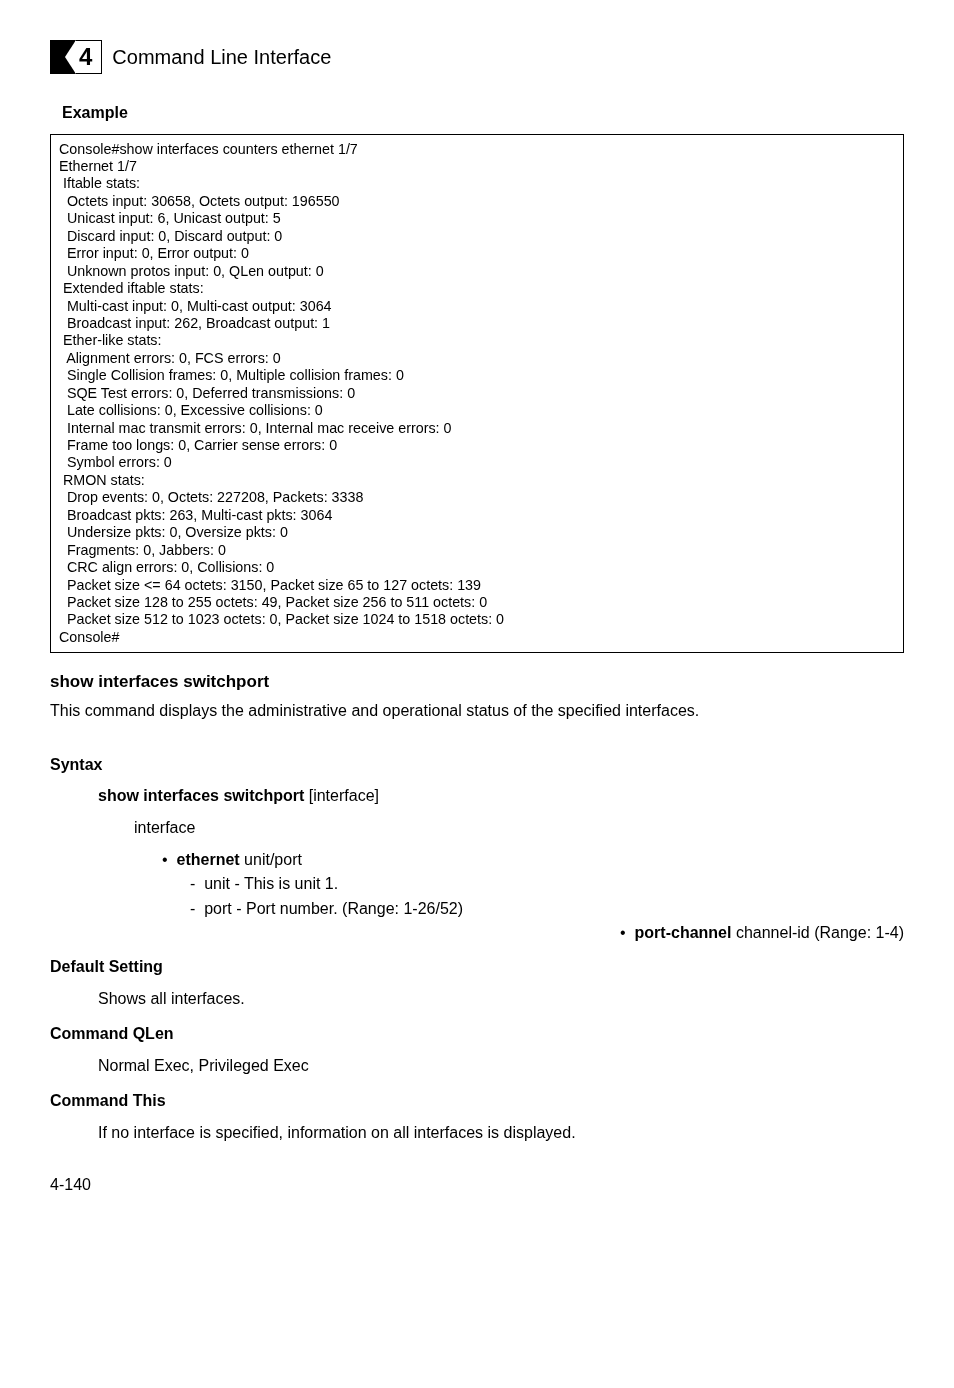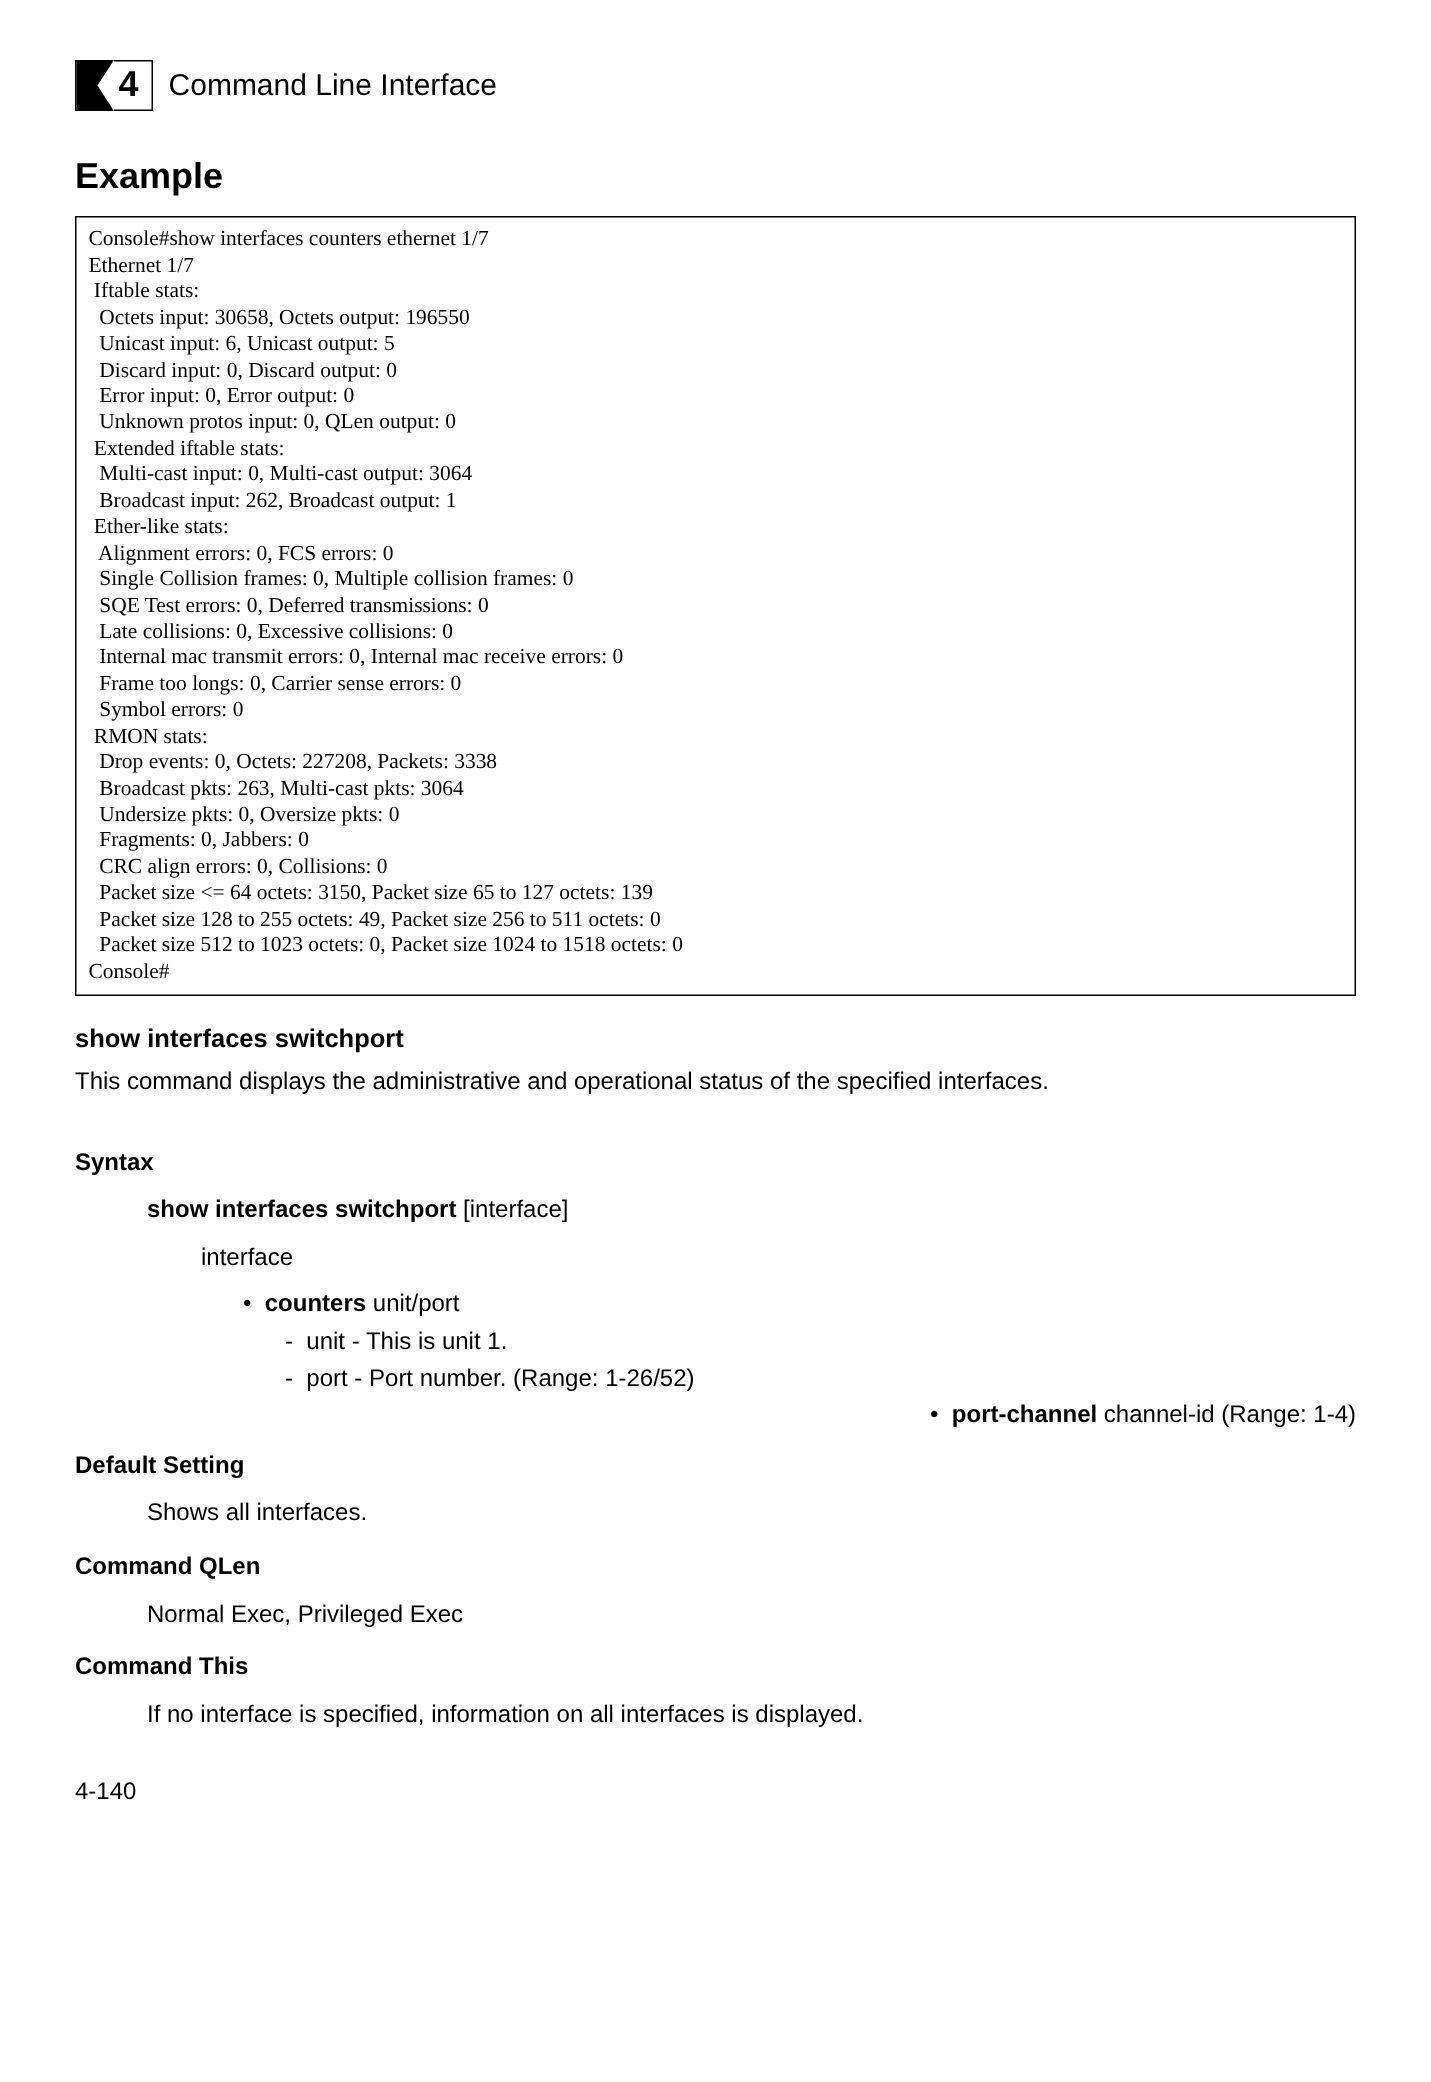--- a/index.html
+++ b/index.html
@@ -52,26 +52,27 @@
       font-weight: bold;
     }
     .chapter-title {
       font-size: 20px;
     }
     .section-bold {
       font-weight: bold;
       margin-bottom: 10px;
     }
     .section-bold.big {
-      font-size: 24px;
+      font-size: 16px;
+      margin-left: 12px;
     }
     .codebox {
       border: 1px solid #000;
       padding: 6px 8px;
-      font-family: Liberation Serif, serif;
+      font-family: Liberation Sans, sans-serif;
       font-size: 14.3px;
       white-space: pre;
       line-height: 1.22;
       margin-bottom: 18px;
       overflow: hidden;
     }
     .body-para {
       margin-bottom: 32px;
     }
     .h3 {
@@ -164,21 +165,21 @@
 
 <div class="section-bold">Syntax</div>
 
 <div class="indent-1 syn-line">
   <span style="font-weight:bold">show interfaces switchport</span><span> [</span><span class="italic">interface</span><span>]</span>
 </div>
 
 <div class="indent-2 syn-line italic">interface</div>
 
 <div class="indent-3 bullet-row">
-  <span>•&nbsp;&nbsp;</span><span style="font-weight:bold">counters</span> <span class="italic">unit</span><span>/</span><span class="italic">port</span>
+  <span>•&nbsp;&nbsp;</span><span style="font-weight:bold">ethernet</span> <span class="italic">unit</span><span>/</span><span class="italic">port</span>
 </div>
 
 <div class="indent-4 sub-bullet-row">
   <span>-&nbsp;&nbsp;</span><span class="italic">unit</span><span> - This is unit 1.</span>
 </div>
 
 <div class="indent-4 sub-bullet-row">
   <span>-&nbsp;&nbsp;</span><span class="italic">port</span><span> - Port number. (Range: 1-26/52)</span>
 </div>
 

